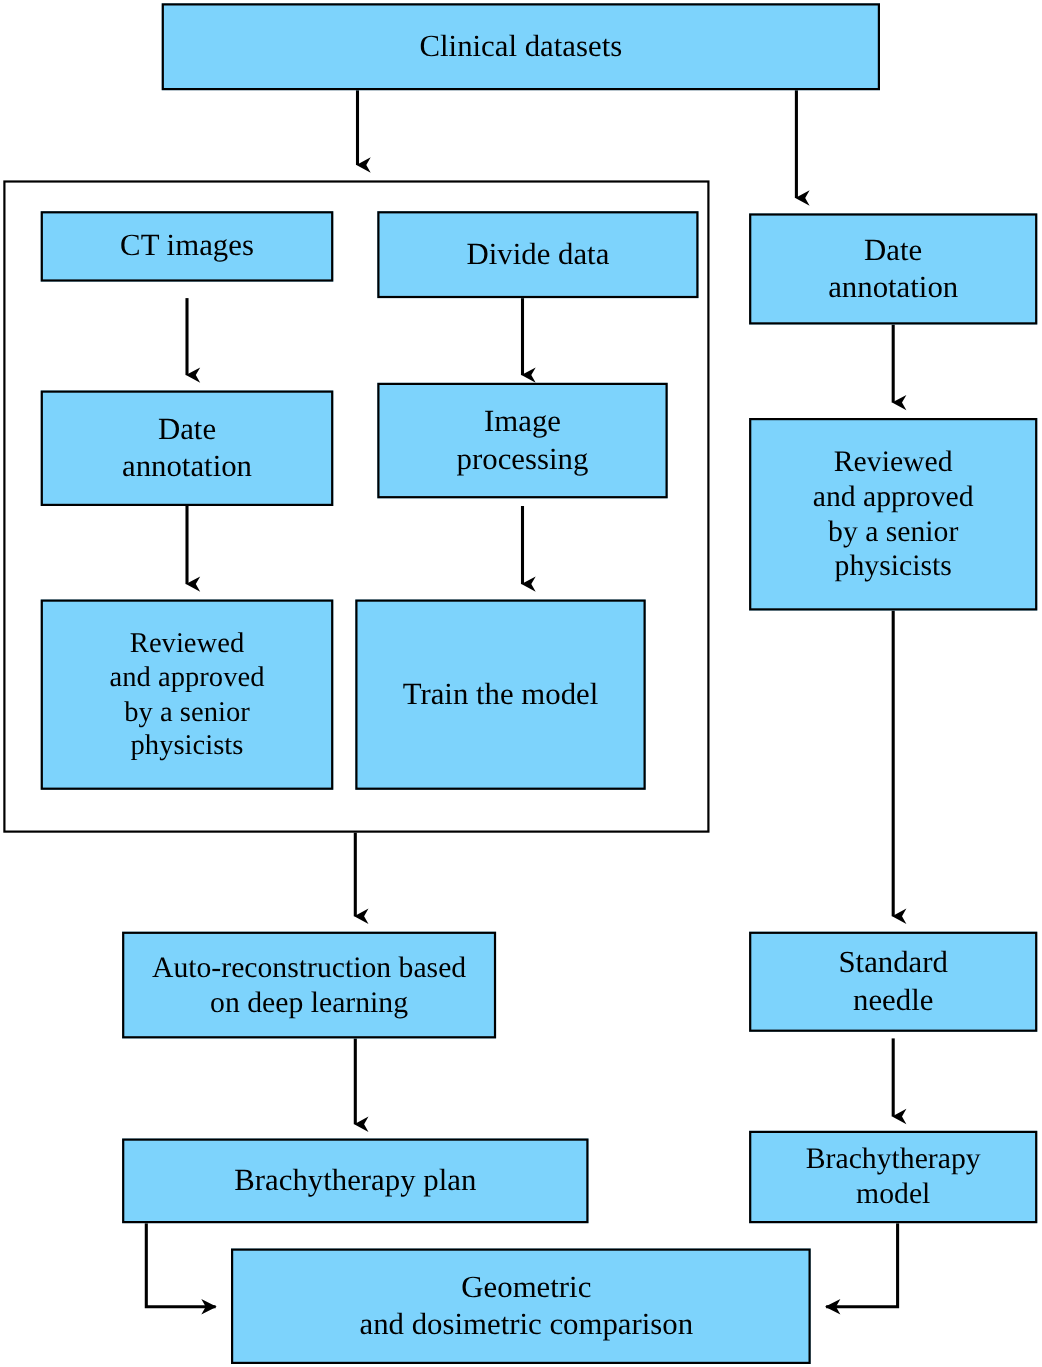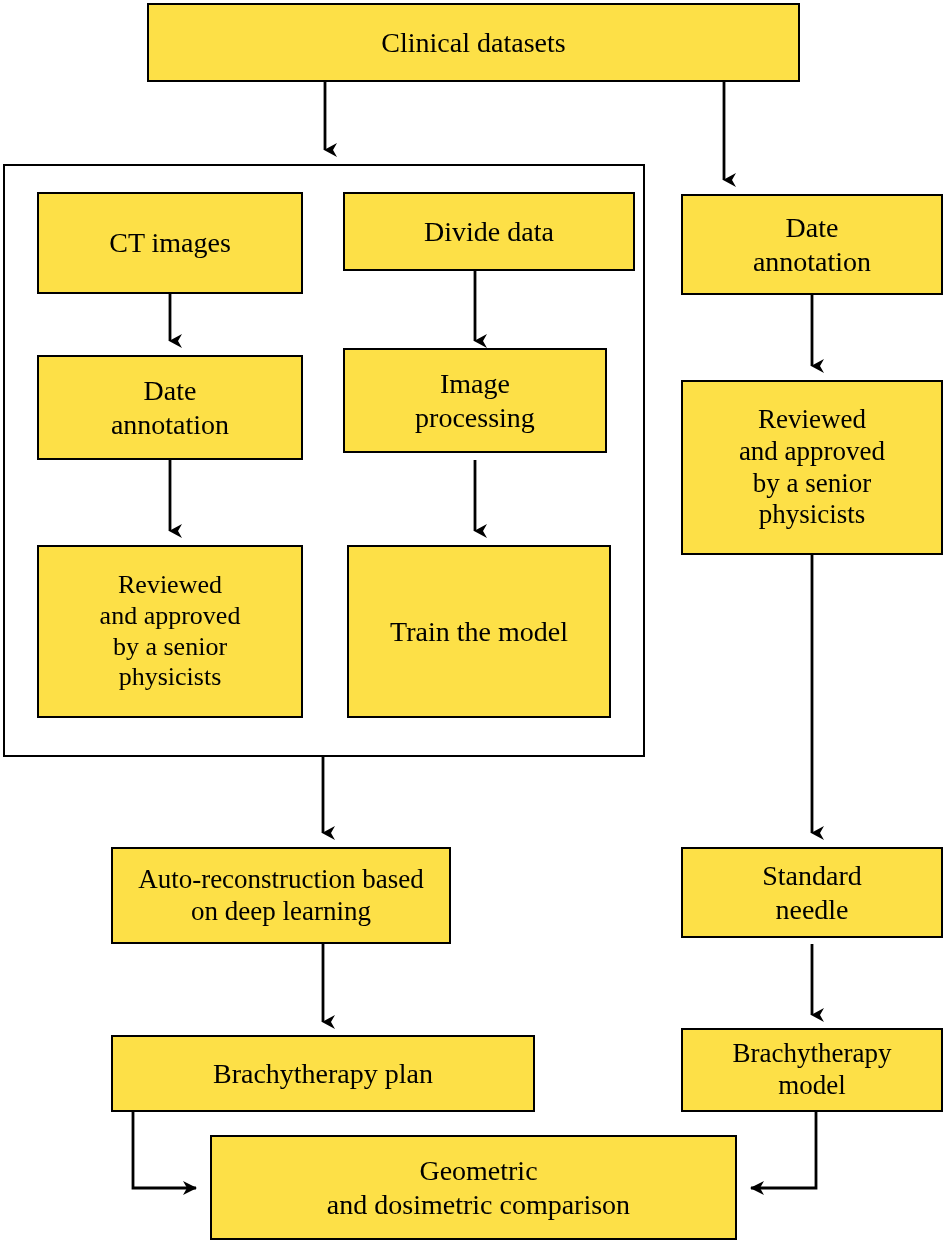--- a/index.html
+++ b/index.html
@@ -13,21 +13,21 @@
     width: 947px;
     height: 1243px;
     background: #ffffff;
     font-family: "Liberation Serif", "DejaVu Serif", serif;
     overflow: hidden;
   }
   .node {
     position: absolute;
     box-sizing: border-box;
     border: 2.5px solid #000000;
-    background: #fde047;
+    background: #7dd3fc;
     display: flex;
     align-items: center;
     justify-content: center;
     text-align: center;
     color: #000000;
     line-height: 1.18;
     white-space: pre-line;
     padding: 2px 6px;
   }
   .group-box {
@@ -93,36 +93,36 @@
       <path d="M133,1112 L133,1188 L196,1188" marker-end="url(#arrowRight)"></path>
 
       <path d="M816,1112 L816,1188 L751,1188" marker-end="url(#arrowLeft)"></path>
     </g>
   </svg>
 
   <div class="node fs-28" style="left:147px; top:3px; width:653px; height:79px;">Clinical datasets</div>
 
   <div class="group-box" style="left:3px; top:164px; width:642px; height:593px;"></div>
 
-  <div class="node fs-28" style="left:37px; top:192px; width:266px; height:102px;">CT images</div>
+  <div class="node fs-28" style="left:37px; top:192px; width:266px; height:64px;">CT images</div>
 
   <div class="node fs-28" style="left:343px; top:192px; width:292px; height:79px;">Divide data</div>
 
   <div class="node fs-28" style="left:37px; top:355px; width:266px; height:105px;">Date
 annotation</div>
 
   <div class="node fs-28" style="left:343px; top:348px; width:264px; height:105px;">Image
 processing</div>
 
   <div class="node fs-26" style="left:37px; top:545px; width:266px; height:173px;">Reviewed
 and approved
 by a senior
 physicists</div>
 
-  <div class="node fs-28" style="left:347px; top:545px; width:264px; height:173px;">Train the model</div>
+  <div class="node fs-28" style="left:323px; top:545px; width:264px; height:173px;">Train the model</div>
 
   <div class="node fs-28" style="left:681px; top:194px; width:262px; height:101px;">Date
 annotation</div>
 
   <div class="node fs-27" style="left:681px; top:380px; width:262px; height:175px;">Reviewed
 and approved
 by a senior
 physicists</div>
 
   <div class="node fs-27" style="left:111px; top:847px; width:340px; height:97px;">Auto-reconstruction based

